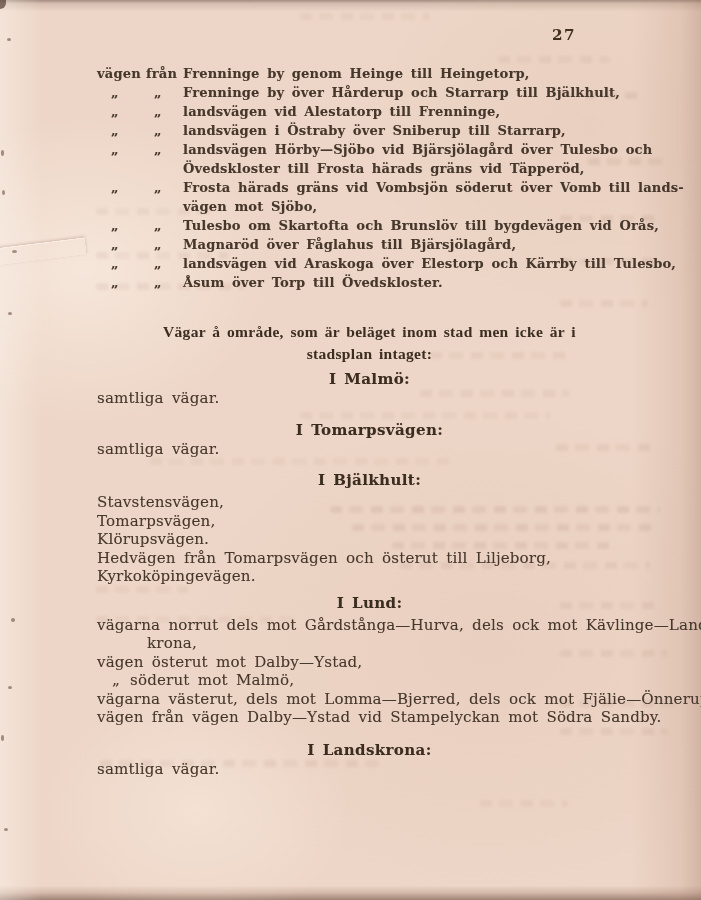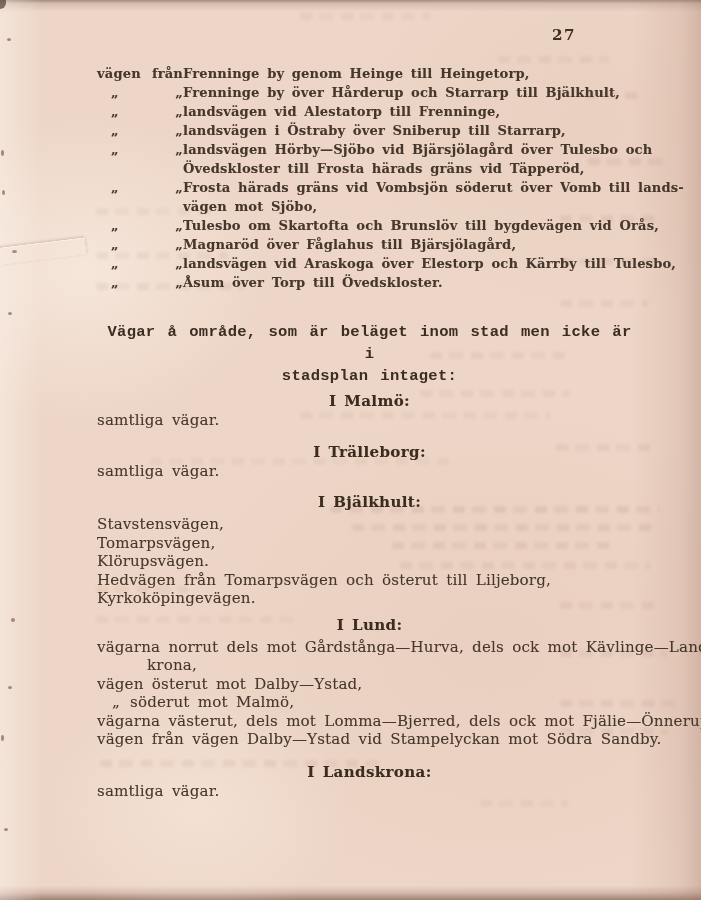--- a/index.html
+++ b/index.html
@@ -25,28 +25,28 @@
     font-weight:bold;font-size:15px;letter-spacing:1.5px;color:#41321f;
   }
 
   .content{position:absolute;left:97px;top:64px;width:545px;}
 
   
   .road-list{font-size:13px;line-height:19px;letter-spacing:0.2px;word-spacing:0.22em;white-space:nowrap;font-weight:bold;}
   .road-row{display:flex;}
   .rc1{width:49px;flex:none;}
   .rc1.d1{padding-left:14px;box-sizing:border-box;}
-  .rc2{width:37px;flex:none;text-align:right;}
+  .rc2{width:37px;flex:none;}
   .rc2.d2{padding-left:8px;box-sizing:border-box;}
   .road-cont{padding-left:86px;}
 
   
   .main-heading{
     margin-top:29px;text-align:center;
-    font-family:Liberation Mono, monospace;
+    font-family:Liberation Serif, serif;
     font-weight:bold;font-size:15.5px;line-height:22px;
     color:#3b2d21;letter-spacing:0.3px;word-spacing:0.16em;
   }
 
   
   .sec-title{
     text-align:center;font-weight:bold;font-size:15px;line-height:19px;
     color:#3b2c20;letter-spacing:0.4px;word-spacing:0.15em;
   }
   .sec-lines{font-size:15px;line-height:18.5px;letter-spacing:0.2px;word-spacing:0.22em;white-space:nowrap;}
@@ -182,21 +182,21 @@
     </div>
 
     <div id="sections">
         <div class="city-section">
           <div class="sec-title txt" style="margin-top: 5px;">I Malmö:</div>
           <div class="sec-lines txt" style="margin-top: 0px;">
             <div class="line"><span>samtliga vägar.</span></div>
           </div>
         </div>
         <div class="city-section">
-          <div class="sec-title txt" style="margin-top: 13px;">I Trälleborg:</div>
+          <div class="sec-title txt" style="margin-top: 13px;">I Tomarpsvägen:</div>
           <div class="sec-lines txt" style="margin-top: 0px;">
             <div class="line"><span>samtliga vägar.</span></div>
           </div>
         </div>
         <div class="city-section">
           <div class="sec-title txt" style="margin-top: 13px;">I Bjälkhult:</div>
           <div class="sec-lines txt" style="margin-top: 3px;">
             <div class="line"><span>Stavstensvägen,</span></div>
             <div class="line"><span>Tomarpsvägen,</span></div>
             <div class="line"><span>Klörupsvägen.</span></div>

